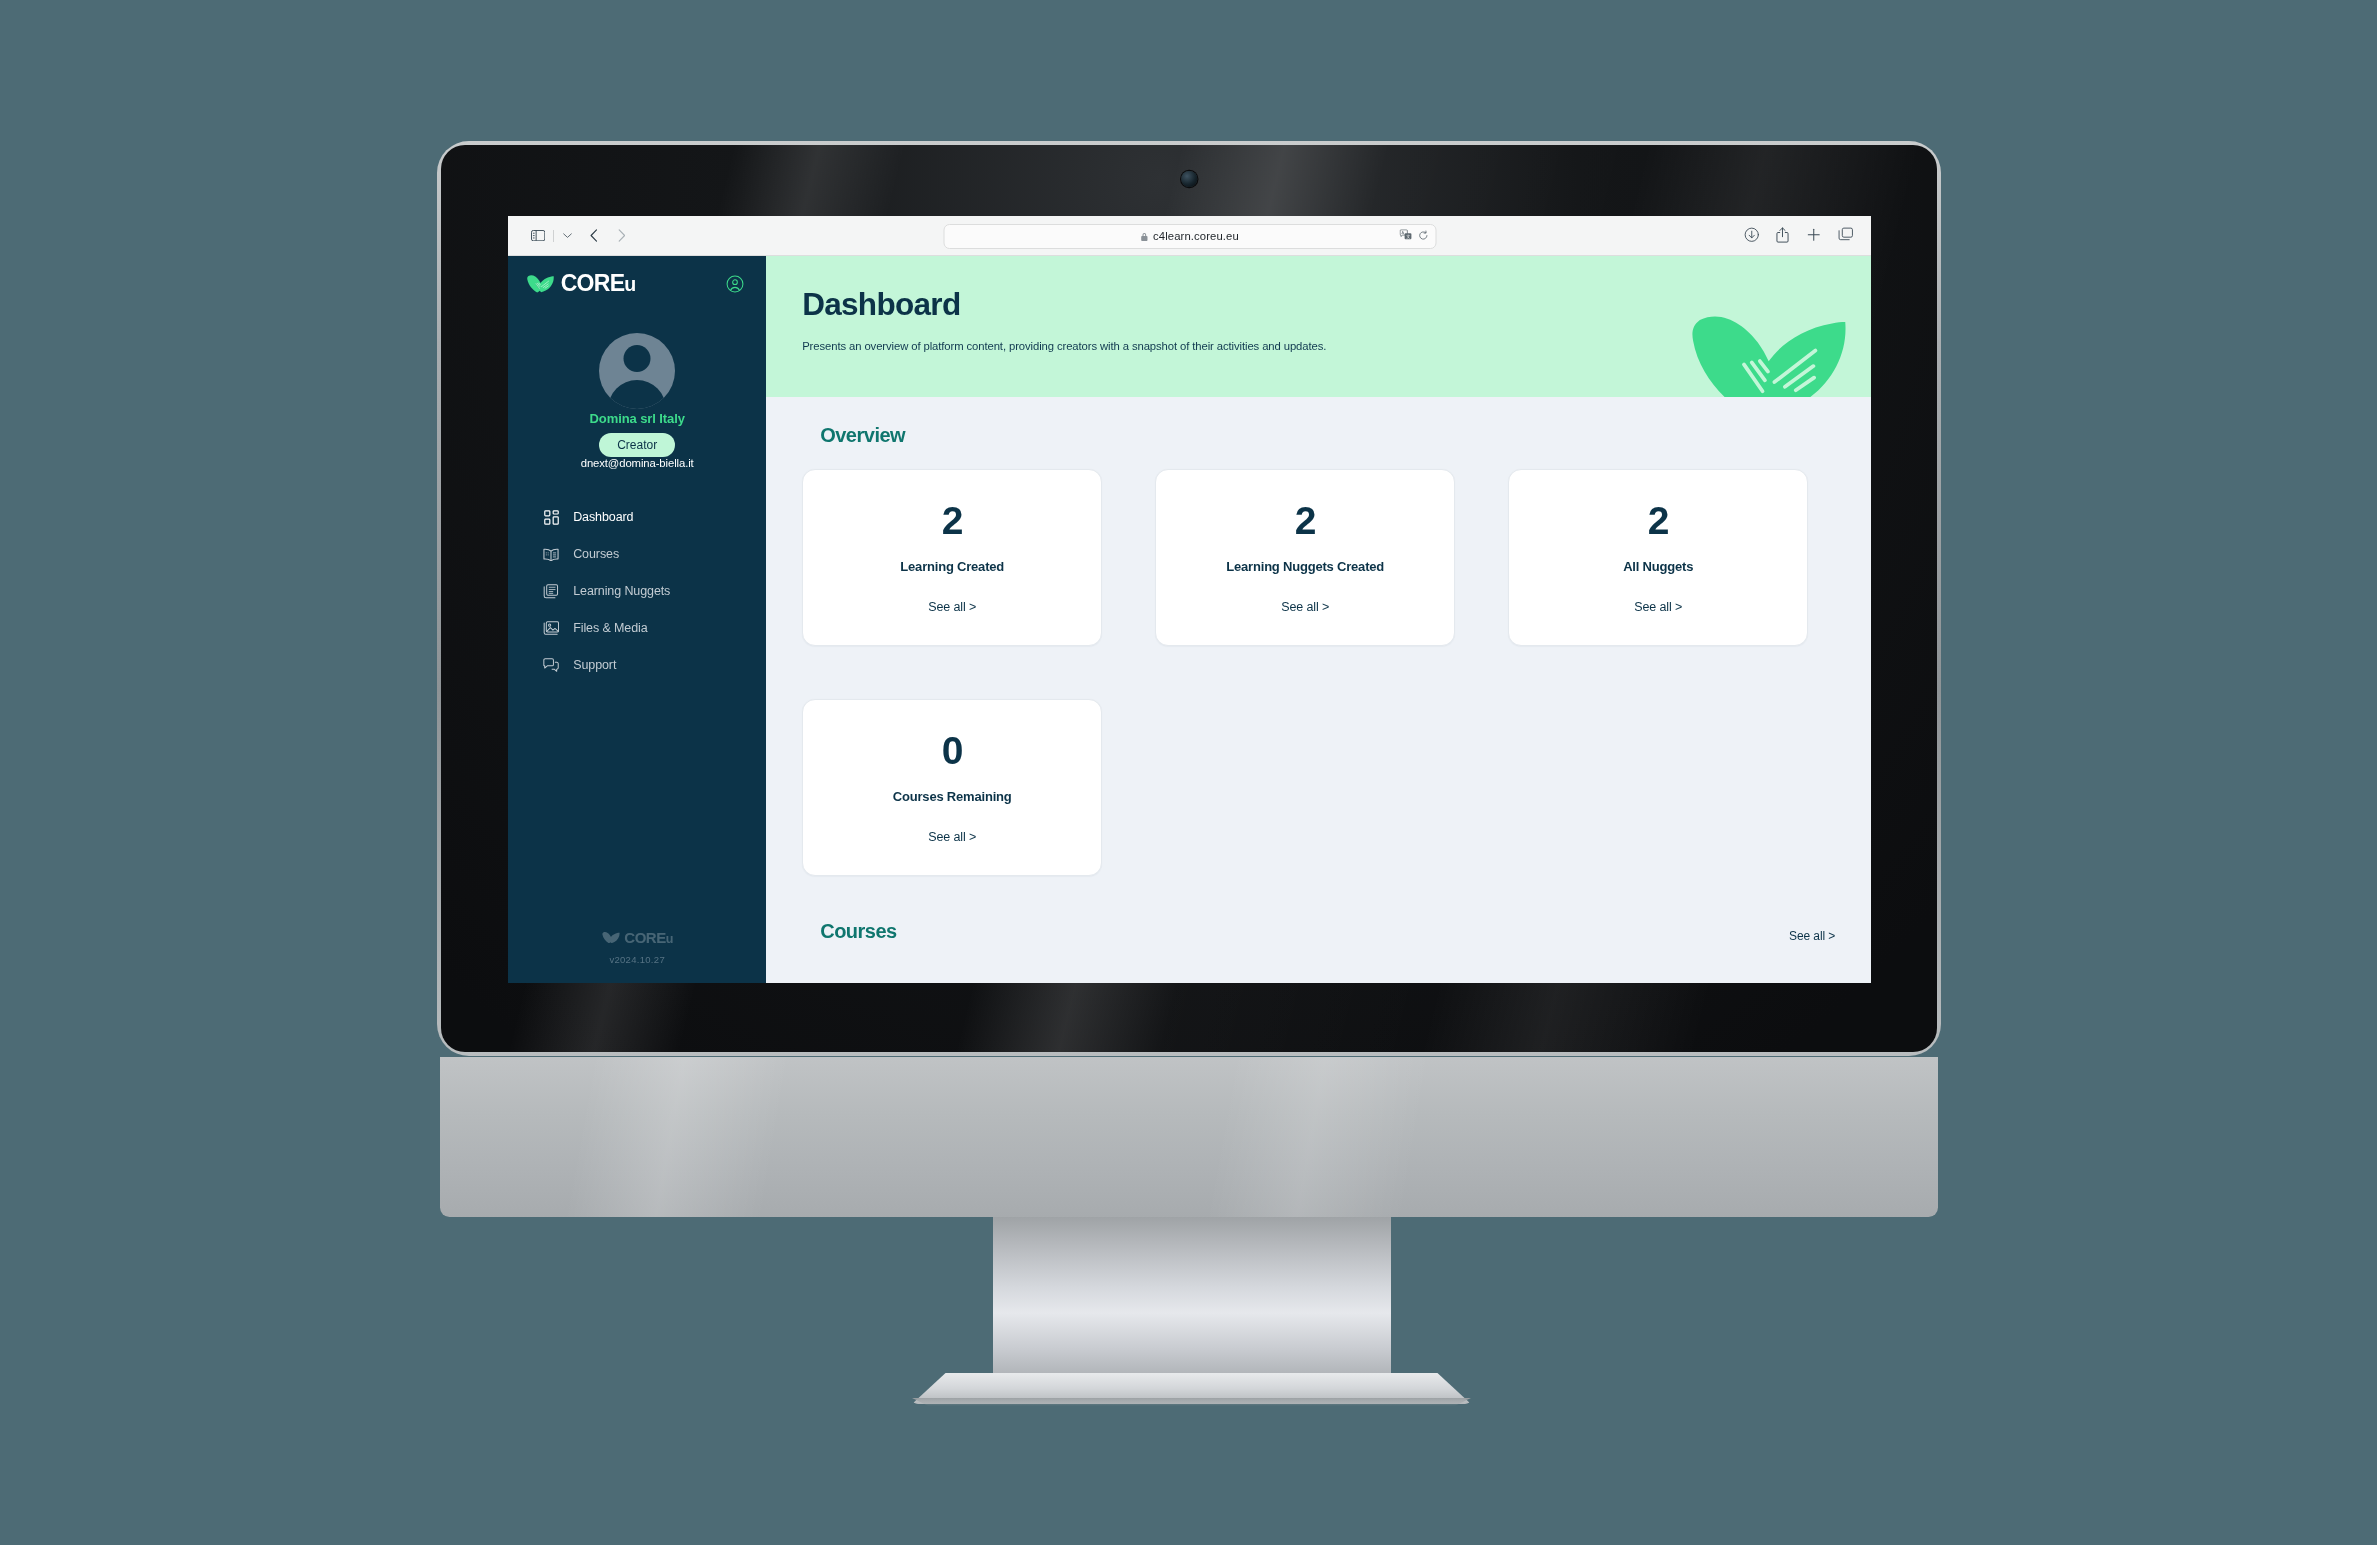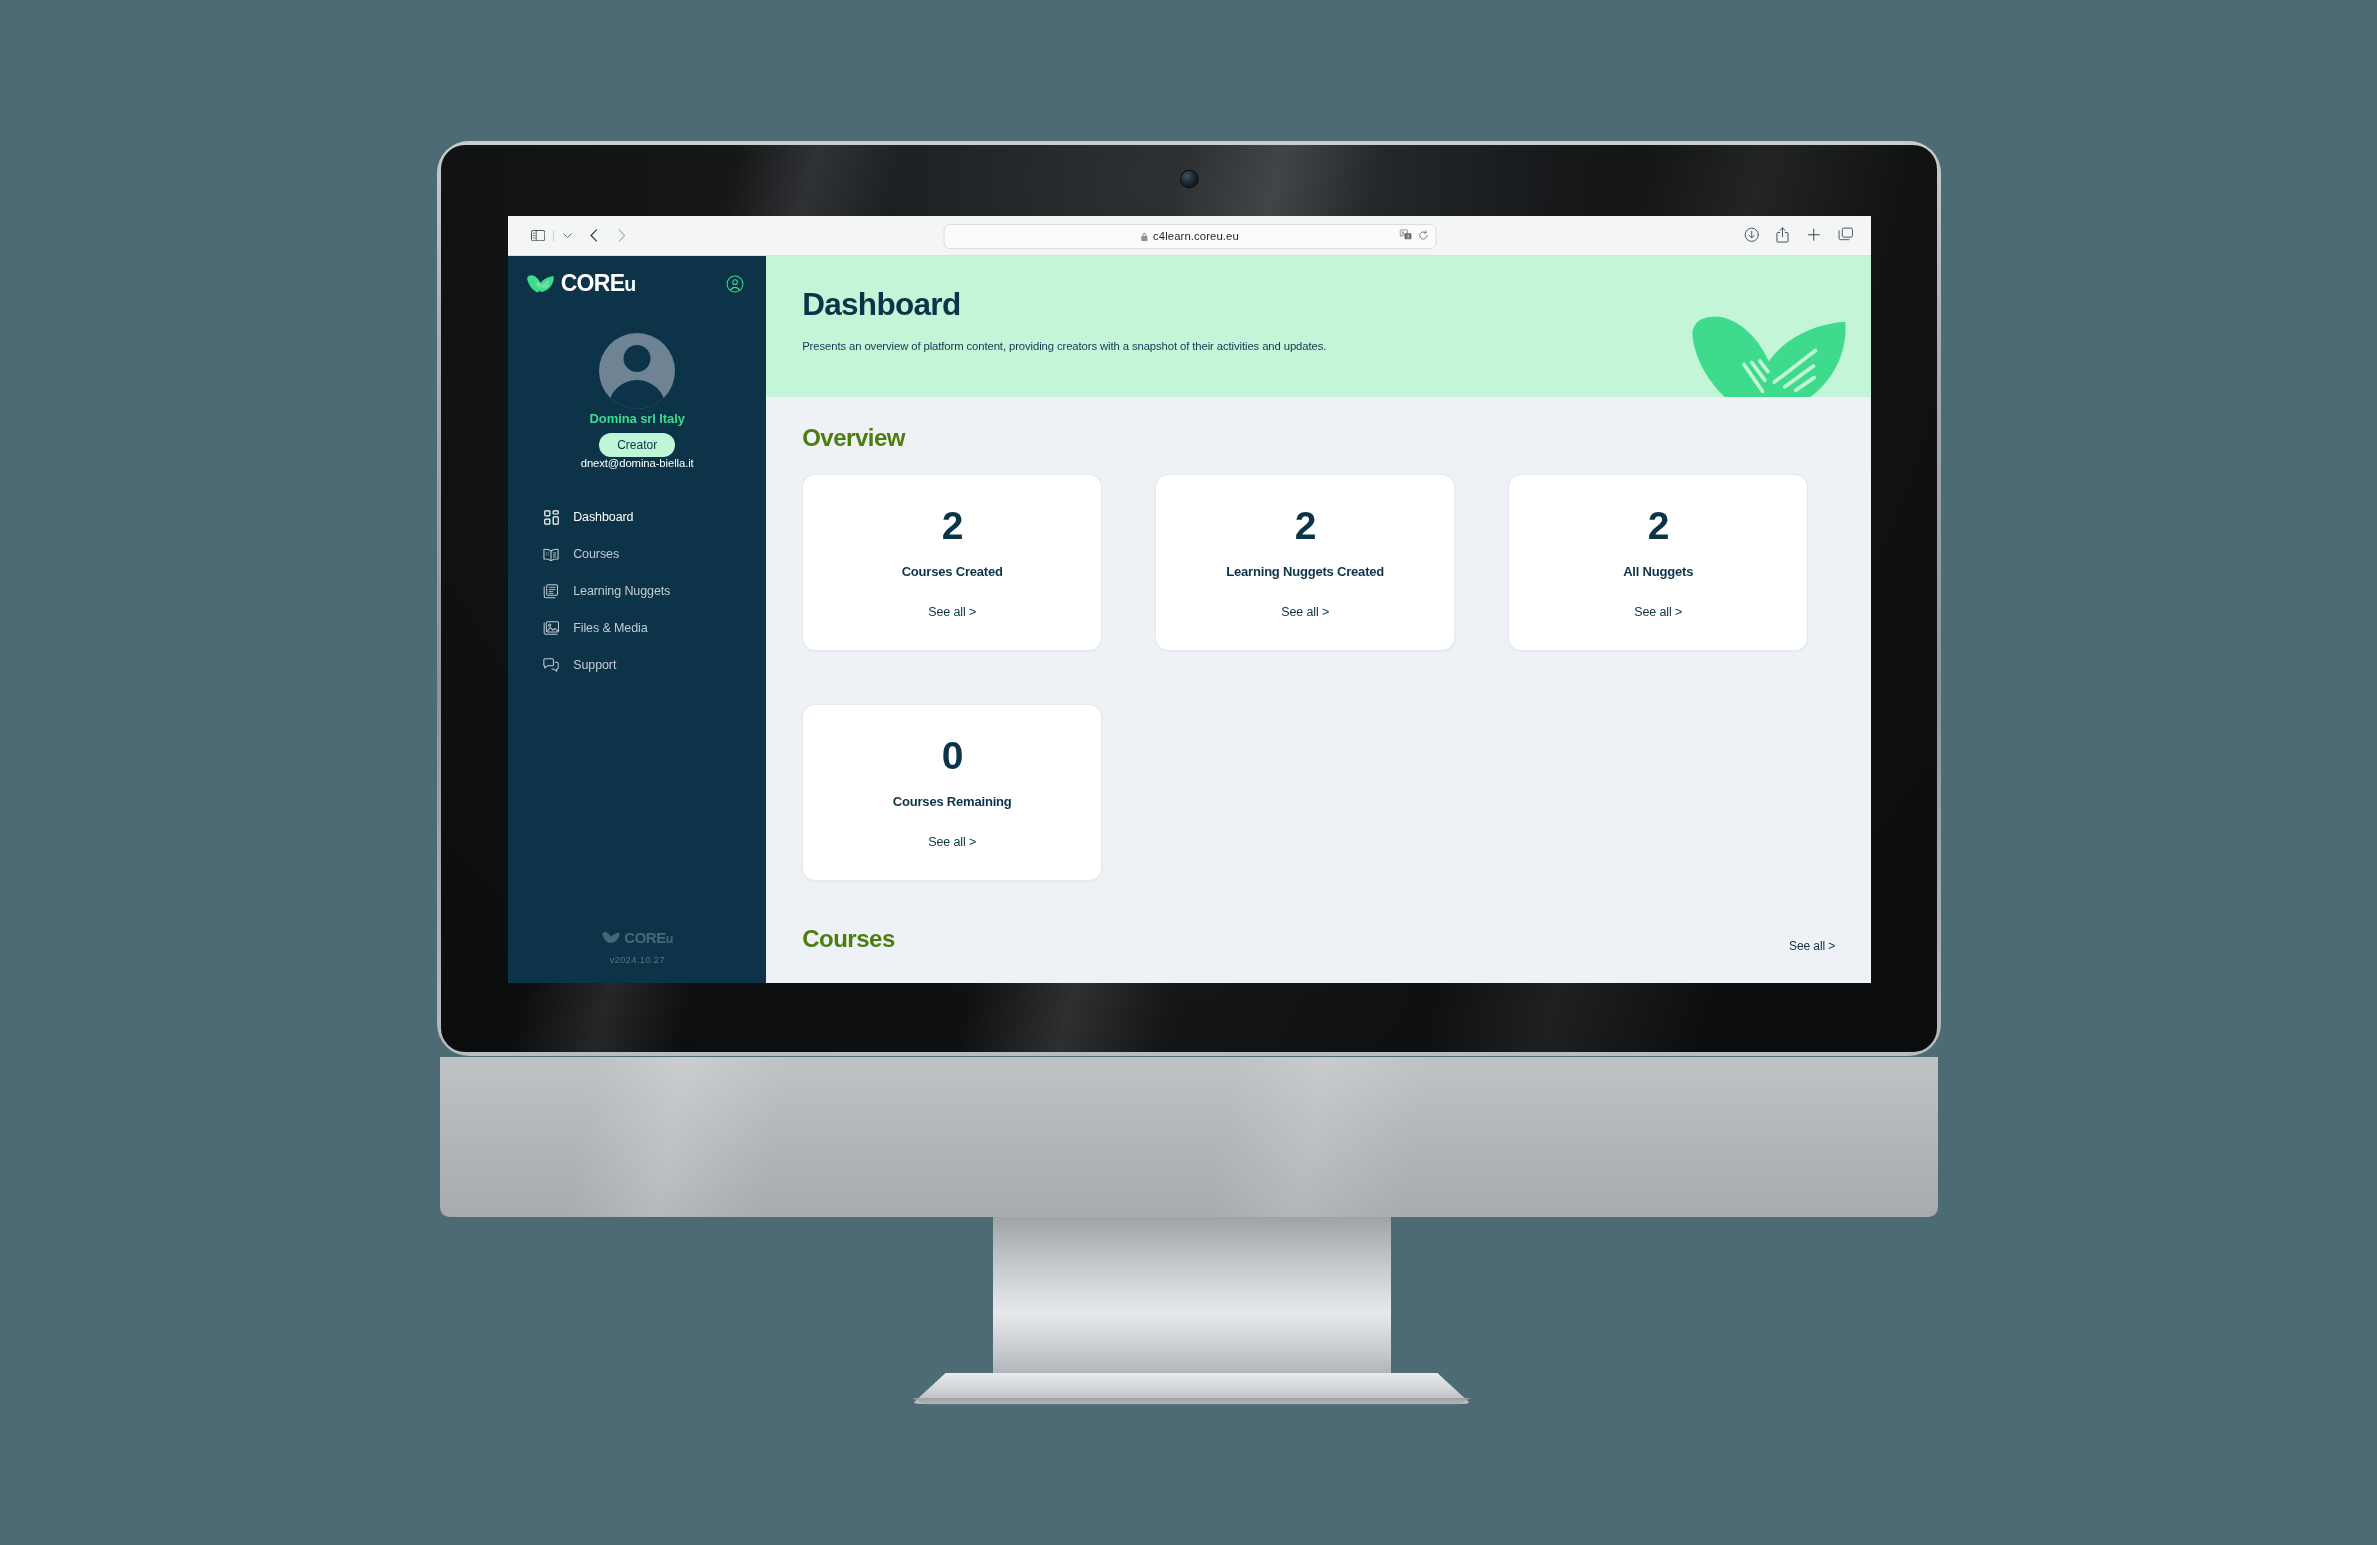--- a/index.html
+++ b/index.html
@@ -188,21 +188,21 @@
   .page-sub { margin-top: 16.6px; color: #10394f; font-size: 11.3px; letter-spacing: -0.1px; }
   .header-leaf {
     position: absolute; right: 13px; bottom: -22.6px; width: 178px; height: 122px;
     pointer-events: none;
   }
 
   .content { padding: 27px 36px 0 36px; }
   .section-head {
     display: flex; align-items: flex-end; justify-content: space-between;
   }
-  .section-title { color: #4d7c0f; font-size: 24px; font-weight: 800; letter-spacing: -0.5px; }
+  .section-title { color: #0f766e; font-size: 20px; font-weight: 800; letter-spacing: -0.5px; margin-left: 18px; }
   .section-link { color: #0c3348; font-size: 12px; letter-spacing: -0.1px; }
 
   .cards {
     display: grid;
     grid-template-columns: repeat(3, 300px);
     gap: 53px 53px;
     margin-top: 21.4px;
   }
   .stat-card {
     background: #fff;
@@ -469,21 +469,21 @@
             </div>
 
             <div class="content">
               <div class="section-head">
                 <h2 class="section-title">Overview</h2>
               </div>
 
               <div class="cards">
                 <div class="stat-card">
                   <div class="stat-value">2</div>
-                  <div class="stat-label">Courses Created</div>
+                  <div class="stat-label">Learning Created</div>
                   <div class="stat-link">See all &gt;</div>
                 </div>
                 <div class="stat-card">
                   <div class="stat-value">2</div>
                   <div class="stat-label">Learning Nuggets Created</div>
                   <div class="stat-link">See all &gt;</div>
                 </div>
                 <div class="stat-card">
                   <div class="stat-value">2</div>
                   <div class="stat-label">All Nuggets</div>

